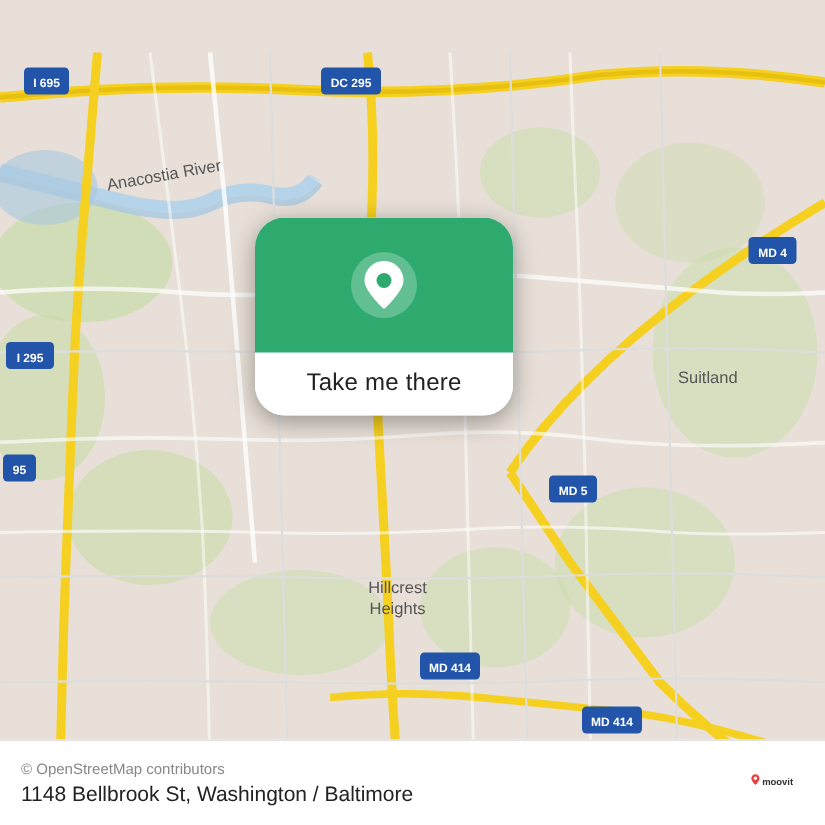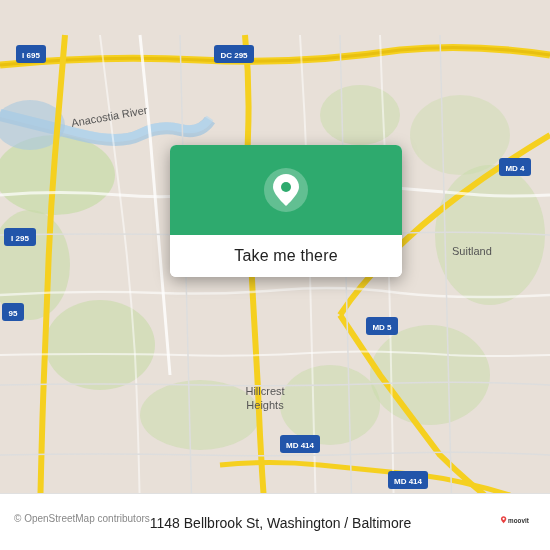--- a/index.html
+++ b/index.html
@@ -34,23 +34,23 @@
       top: 0; left: 0;
       width: 100%;
       height: 100%;
     }
 
     
     #popup-card {
       position: absolute;
       top: 145px;
       left: 170px;
-      width: 232px;
+      width: 172px;
       background: #fff;
-      border-radius: 6px;
+      border-radius: 20px;
       box-shadow: 0 4px 16px rgba(0,0,0,0.35);
       overflow: hidden;
       z-index: 10;
     }
 
     #popup-green-area {
       background-color: #2eaa6e;
       height: 90px;
       display: flex;
       align-items: center;
@@ -87,21 +87,21 @@
       padding: 10px 14px 10px 14px;
       display: flex;
       align-items: center;
       justify-content: space-between;
       z-index: 10;
       border-top: 1px solid #e0e0e0;
     }
 
     #bottom-left {
       display: flex;
-      flex-direction: row;
+      flex-direction: column;
     }
 
     #attribution-text {
       font-size: 10px;
       color: #888;
     }
 
     #address-text {
       font-size: 14px;
       color: #222;

